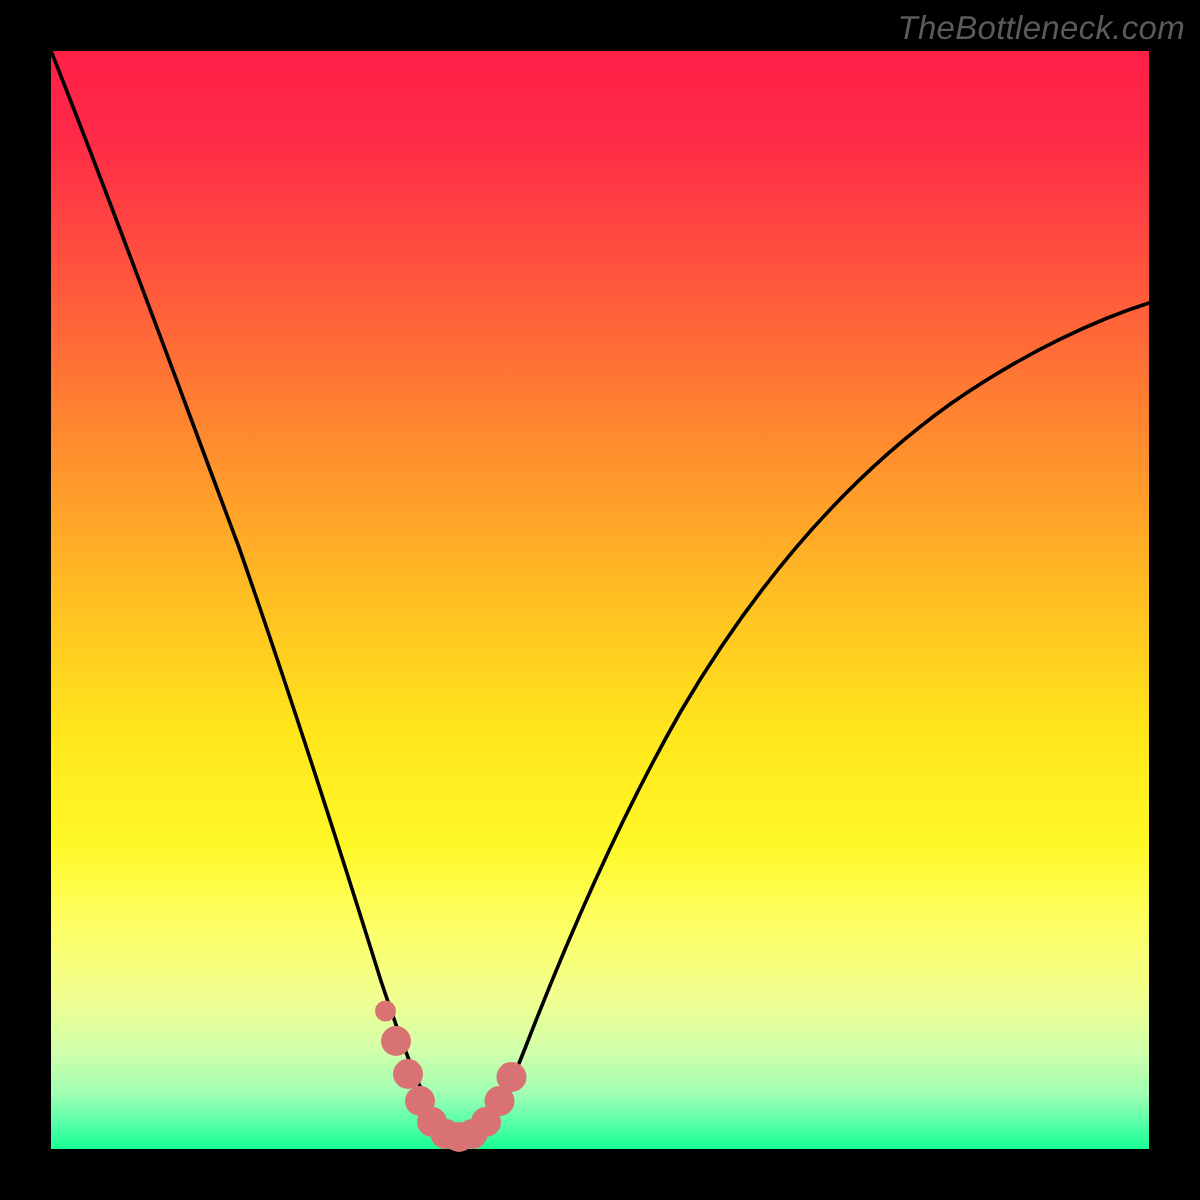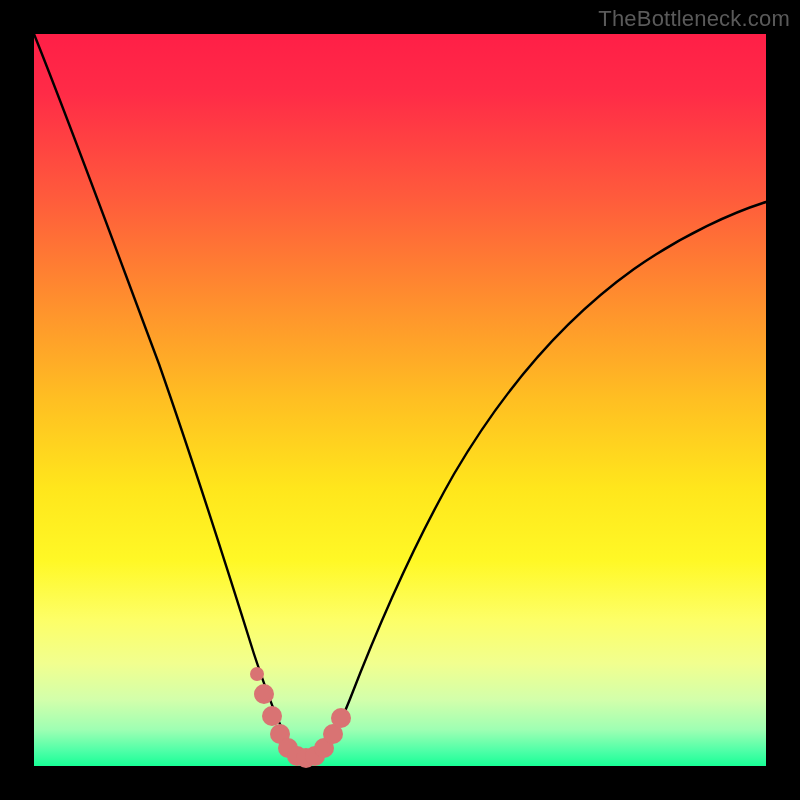--- a/index.html
+++ b/index.html
@@ -11,20 +11,21 @@
     overflow: hidden;
     font-family: Arial, Helvetica, sans-serif;
   }
   .frame {
     position: absolute;
     left: 0;
     top: 0;
     width: 800px;
     height: 800px;
     background: #000;
+    font-style: italic;
   }
   .plot {
     position: absolute;
     left: 34px;
     top: 34px;
     width: 732px;
     height: 732px;
     
     background: linear-gradient(
       to bottom,

